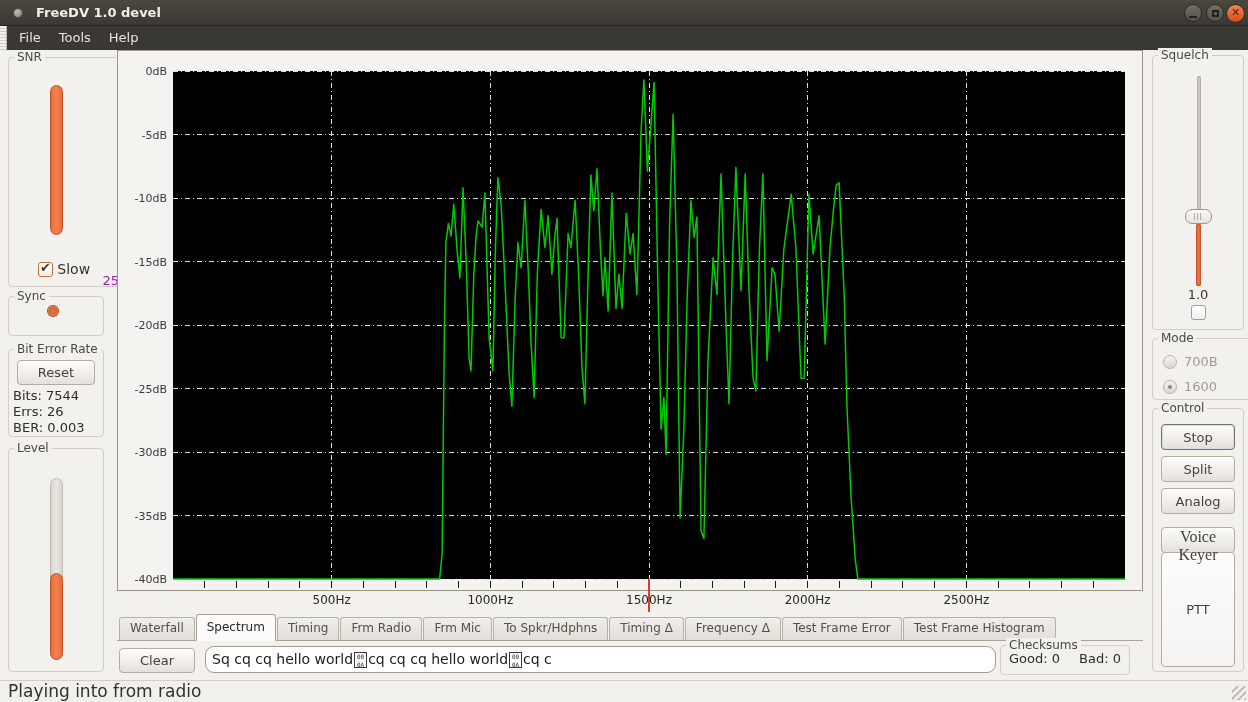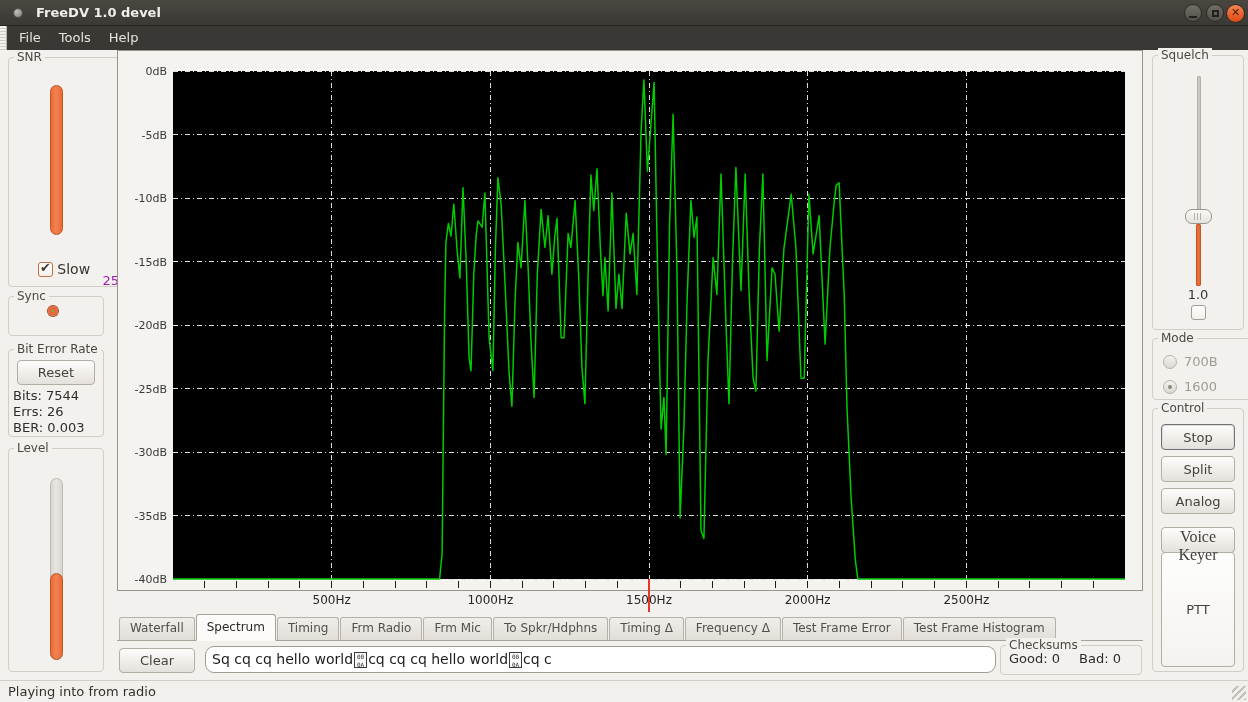--- a/index.html
+++ b/index.html
@@ -83,21 +83,21 @@
   .btn.focused { border-color:#76716a; box-shadow:inset 0 0 0 1px #d9dde3; }
 
   
   #clear-btn { position:absolute; left:119px; top:648px; width:76px; height:25px; }
   #tx-input { position:absolute; left:205px; top:646px; width:791px; height:27px; background:#fff;
     border:1px solid #a29c92; border-radius:9px; font-size:14px; line-height:25px; padding:0 6px;
     white-space:nowrap; overflow:hidden; color:#1c1c1c; }
   .ctrl { display:inline-block; width:13px; height:16px; border:1px solid #3a3a3a; margin:0 1px;
     vertical-align:-3px; text-align:center; color:#222;
     font-family:"DejaVu Sans Mono","Liberation Mono",monospace; font-size:6px; line-height:1.3; }
-  #checksums-box { left:1000px; top:645px; width:142px; height:30px; }
+  #checksums-box { left:1000px; top:645px; width:130px; height:30px; }
   .ck-val { position:absolute; top:5px; font-size:13px; color:#2f2d29; }
   #ck-good { left:8px; } #ck-bad { left:78px; }
 
   
   #squelch-box { left:1152px; top:55px;  width:92px; height:275px; }
   #mode-box    { left:1152px; top:338px; width:103px; height:62px;  }
   #control-box { left:1152px; top:408px; width:92px; height:264px; }
 
   #sq-track-top { position:absolute; left:44px; top:20px; width:4px; height:140px;
     background:#cbc7c1; border-radius:2px; box-shadow:inset 0 0 0 1px #b5b0a9; }
@@ -116,21 +116,21 @@
   .radio.sel:after { content:""; position:absolute; left:4px; top:4px; width:4px; height:4px;
     border-radius:50%; background:#8b867e; }
   .radio-label { font-size:13px; color:#a09b93; margin-left:7px; }
 
   .ctl-btn { position:absolute; left:8px; width:74px; height:26px; }
   #ptt-btn { position:absolute; left:8px; top:143px; width:74px; height:115px; font-size:13px;
     background:linear-gradient(#fdfdfc,#f5f3f0); }
 
   
   #statusbar { position:absolute; left:0; bottom:0; width:1248px; height:22px; background:#f1f0ec;
-    border-top:1px solid #d2cec8; font-size:13px; color:#33312d; line-height:21px; padding-left:8px; }
+    border-top:1px solid #d2cec8; font-size:17px; color:#33312d; line-height:21px; padding-left:8px; }
   #resize-grip { position:absolute; right:2px; bottom:2px; width:14px; height:14px;
     background:repeating-linear-gradient(135deg,transparent 0 3px,#c4c0b9 3px 5px); }
 </style>
 </head>
 <body>
 
 <div id="app">
 
   <div id="titlebar">
     <div id="title-icon"></div>

